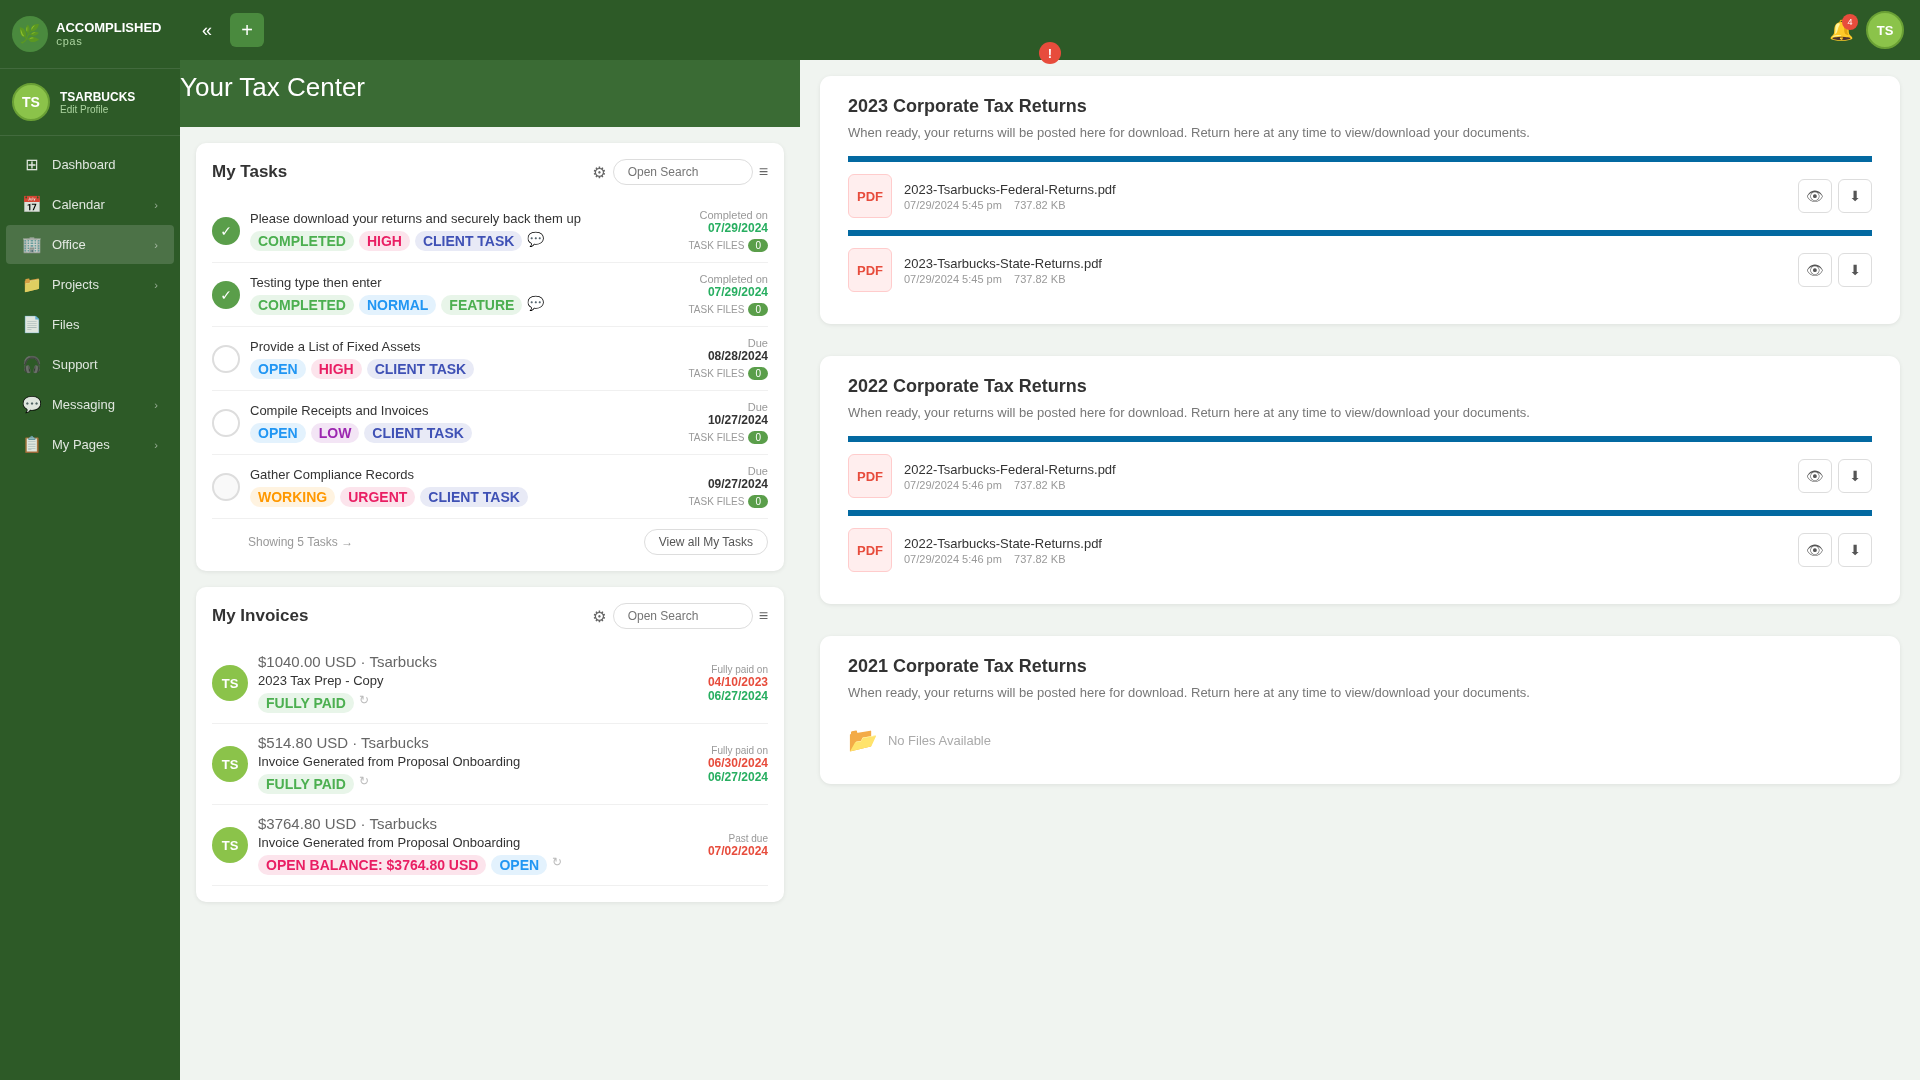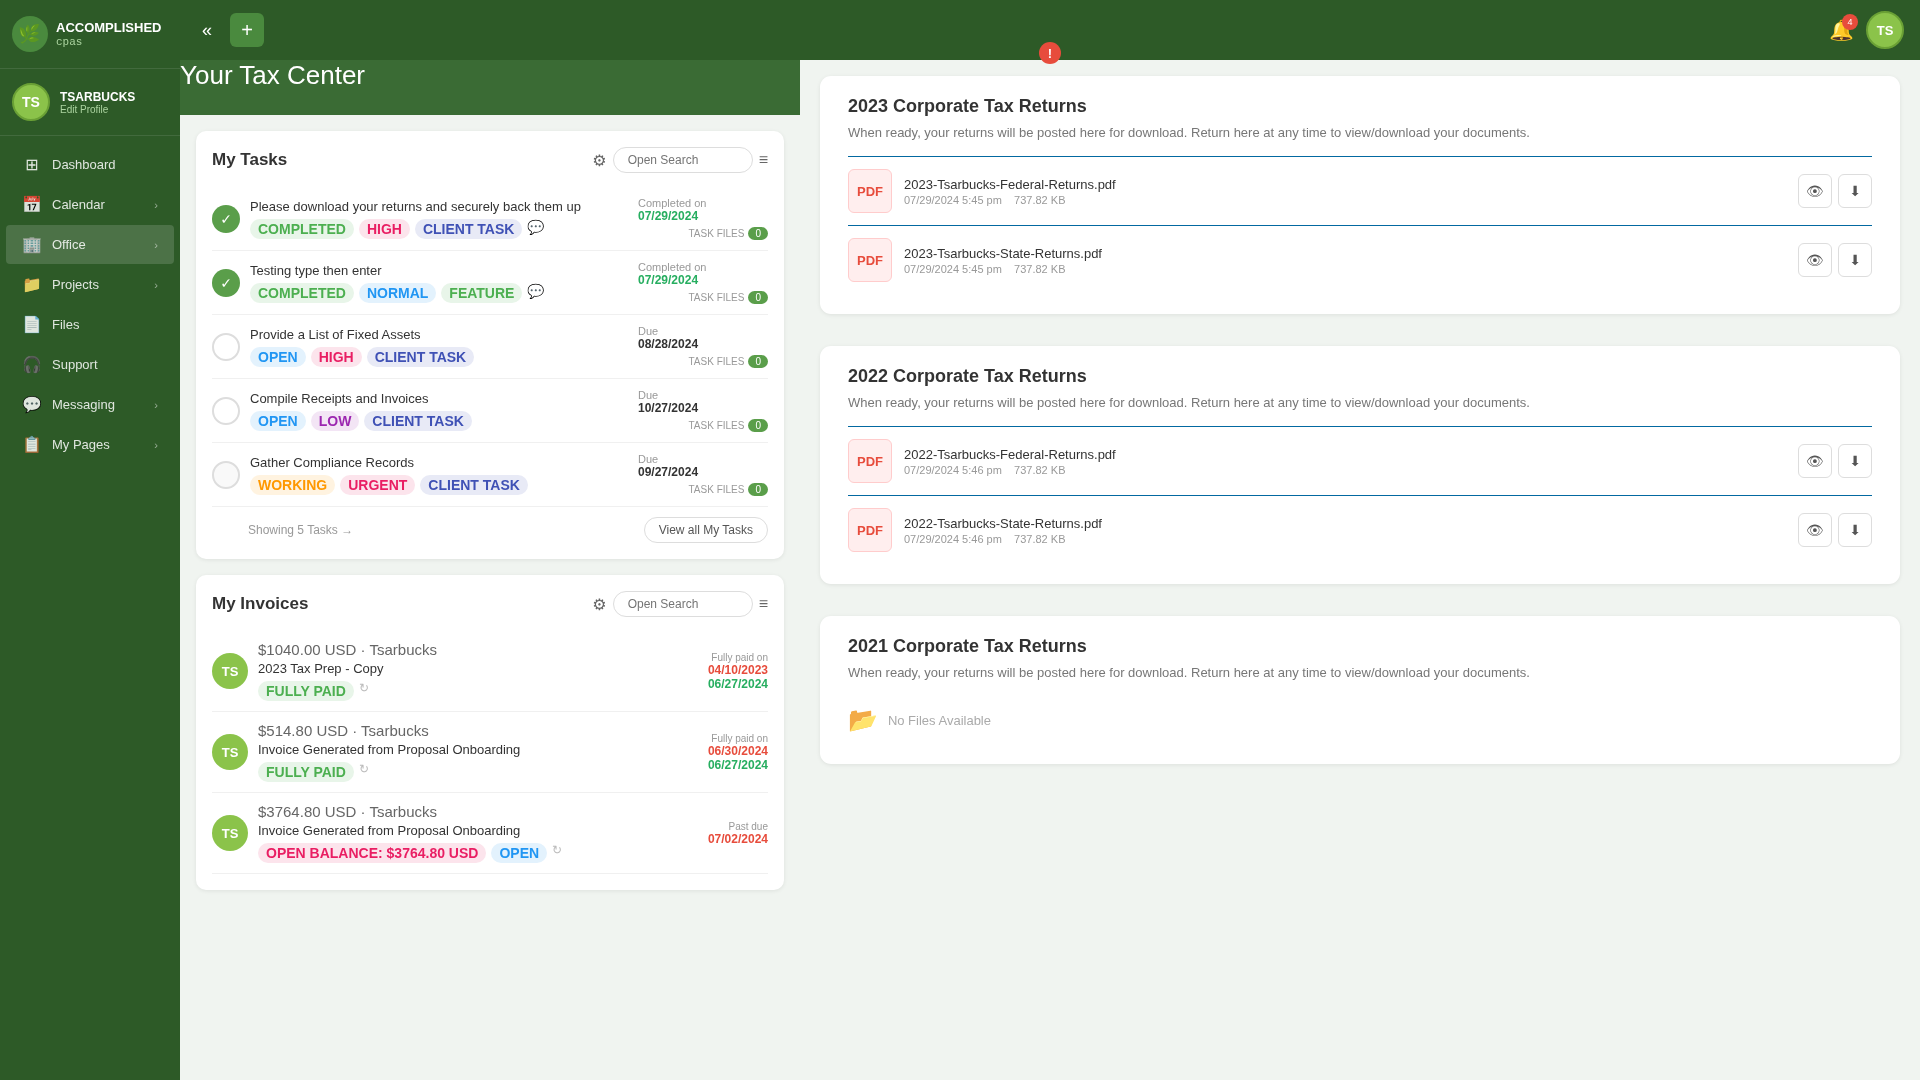--- a/index.html
+++ b/index.html
@@ -114,21 +114,21 @@
     .notif-badge { position: absolute; top: -4px; right: -4px; background: #e74c3c; border-radius: 50%; width: 16px; height: 16px; font-size: 9px; color: white; display: flex; align-items: center; justify-content: center; }
     .topbar-avatar { width: 38px; height: 38px; border-radius: 50%; background: #8bc34a; display: flex; align-items: center; justify-content: center; color: white; font-size: 13px; font-weight: bold; border: 2px solid #6aa035; cursor: pointer; }
 
     
     .content {
       flex: 1;
       display: flex;
       overflow: hidden;
       background: #f0f4f0;
     }
-    .page-title { color: white; font-size: 26px; font-weight: 300; padding: 0 0 12px; }
+    .page-title { color: white; font-size: 26px; font-weight: 300; padding: 12px 0 12px; }
 
     
     .left-panel {
       width: 620px;
       min-width: 620px;
       display: flex;
       flex-direction: column;
       overflow: hidden;
     }
 
@@ -204,21 +204,21 @@
     .badge-completed { background: #e8f5e9; color: #4caf50; }
     .badge-high { background: #fce4ec; color: #e91e63; }
     .badge-normal { background: #e3f2fd; color: #2196f3; }
     .badge-open { background: #e3f2fd; color: #2196f3; }
     .badge-low { background: #f3e5f5; color: #9c27b0; }
     .badge-urgent { background: #fce4ec; color: #e91e63; }
     .badge-working { background: #fff3e0; color: #ff9800; }
     .badge-feature { background: #e8f5e9; color: #4caf50; }
     .badge-client { background: #e8eaf6; color: #3f51b5; }
 
-    .task-meta { text-align: left; font-size: 11px; color: #999; flex-shrink: 0; min-width: 130px; }
+    .task-meta { text-align: right; font-size: 11px; color: #999; flex-shrink: 0; min-width: 130px; }
     .task-date { color: #27ae60; font-weight: 600; font-size: 12px; }
     .task-date.due { color: #333; }
     .task-files { display: flex; align-items: center; gap: 4px; margin-top: 4px; justify-content: flex-end; }
     .task-files-label { font-size: 10px; color: #999; text-transform: uppercase; }
     .task-files-count { background: #5a9e4a; color: white; border-radius: 10px; padding: 1px 7px; font-size: 10px; }
 
     .tasks-footer { display: flex; align-items: center; justify-content: space-between; padding-top: 10px; }
     .showing-text { font-size: 12px; color: #999; margin-left: 36px; }
     .view-all-btn {
       border: 1px solid #ddd;
@@ -263,21 +263,21 @@
       box-shadow: 0 1px 4px rgba(0,0,0,0.08);
     }
     .tax-section-title { font-size: 18px; font-weight: 600; color: #333; margin-bottom: 8px; }
     .tax-section-desc { font-size: 13px; color: #777; margin-bottom: 16px; }
 
     .pdf-row {
       display: flex;
       align-items: center;
       gap: 12px;
       padding: 12px 0;
-      border-top: 1px solid #0369a1;
+      border-top: 6px solid #0369a1;
     }
     .pdf-icon { width: 44px; height: 44px; background: #fee; border-radius: 6px; display: flex; align-items: center; justify-content: center; color: #e74c3c; font-size: 13px; font-weight: bold; flex-shrink: 0; border: 1px solid #fcc; }
     .pdf-info { flex: 1; }
     .pdf-name { font-size: 13px; color: #333; font-weight: 500; }
     .pdf-meta { font-size: 11px; color: #999; margin-top: 2px; }
     .pdf-actions { display: flex; gap: 6px; }
     .pdf-btn {
       width: 34px; height: 34px;
       border: 1px solid #ddd;
       border-radius: 6px;

